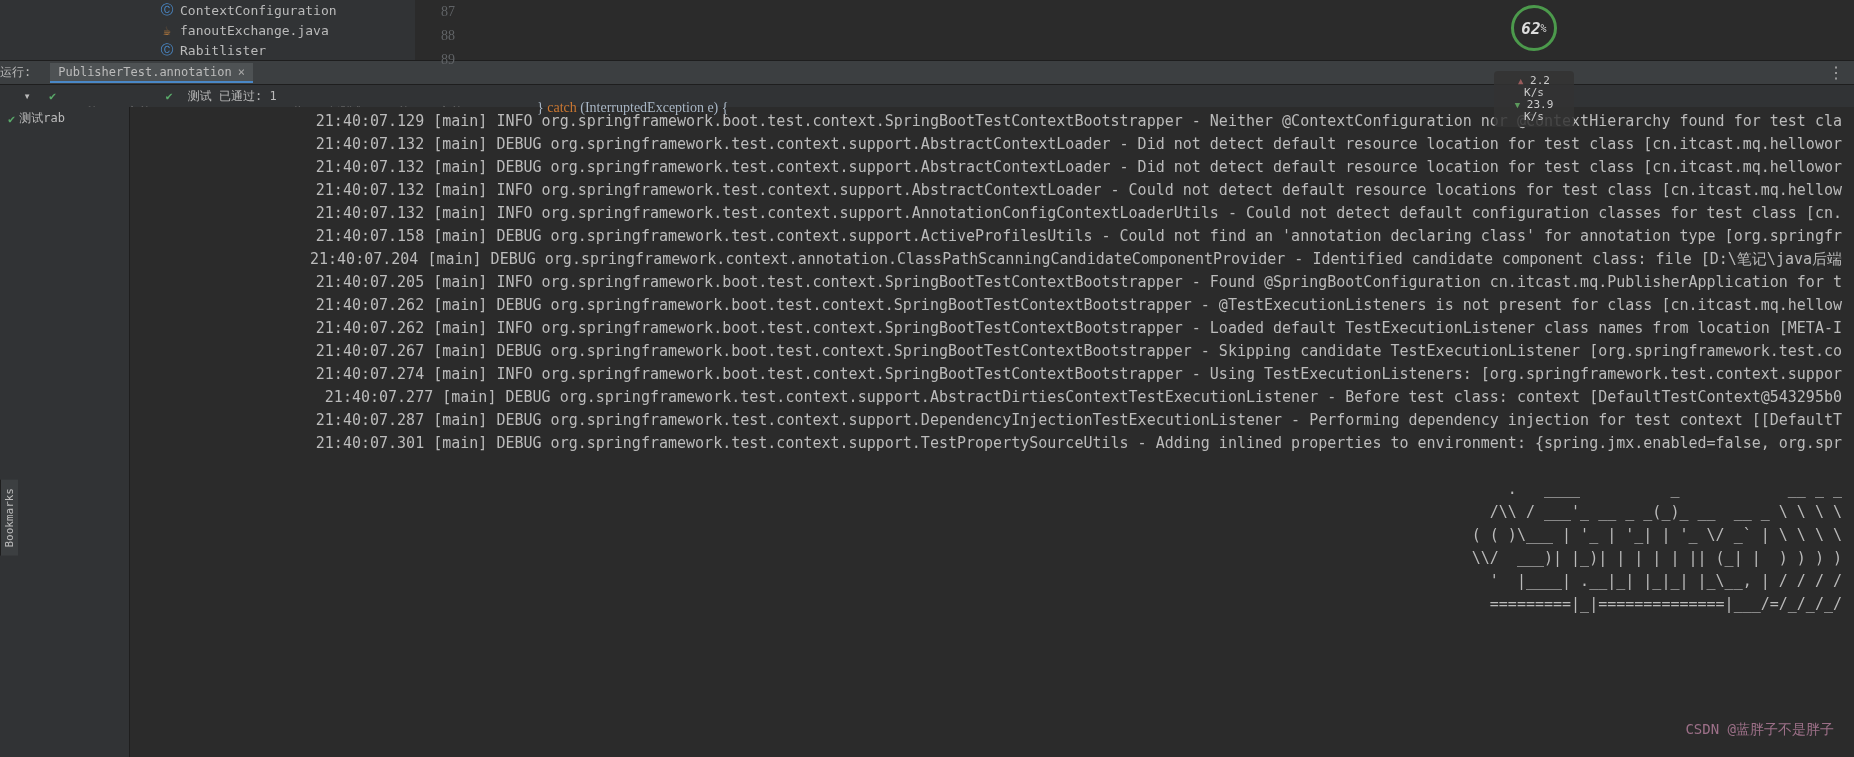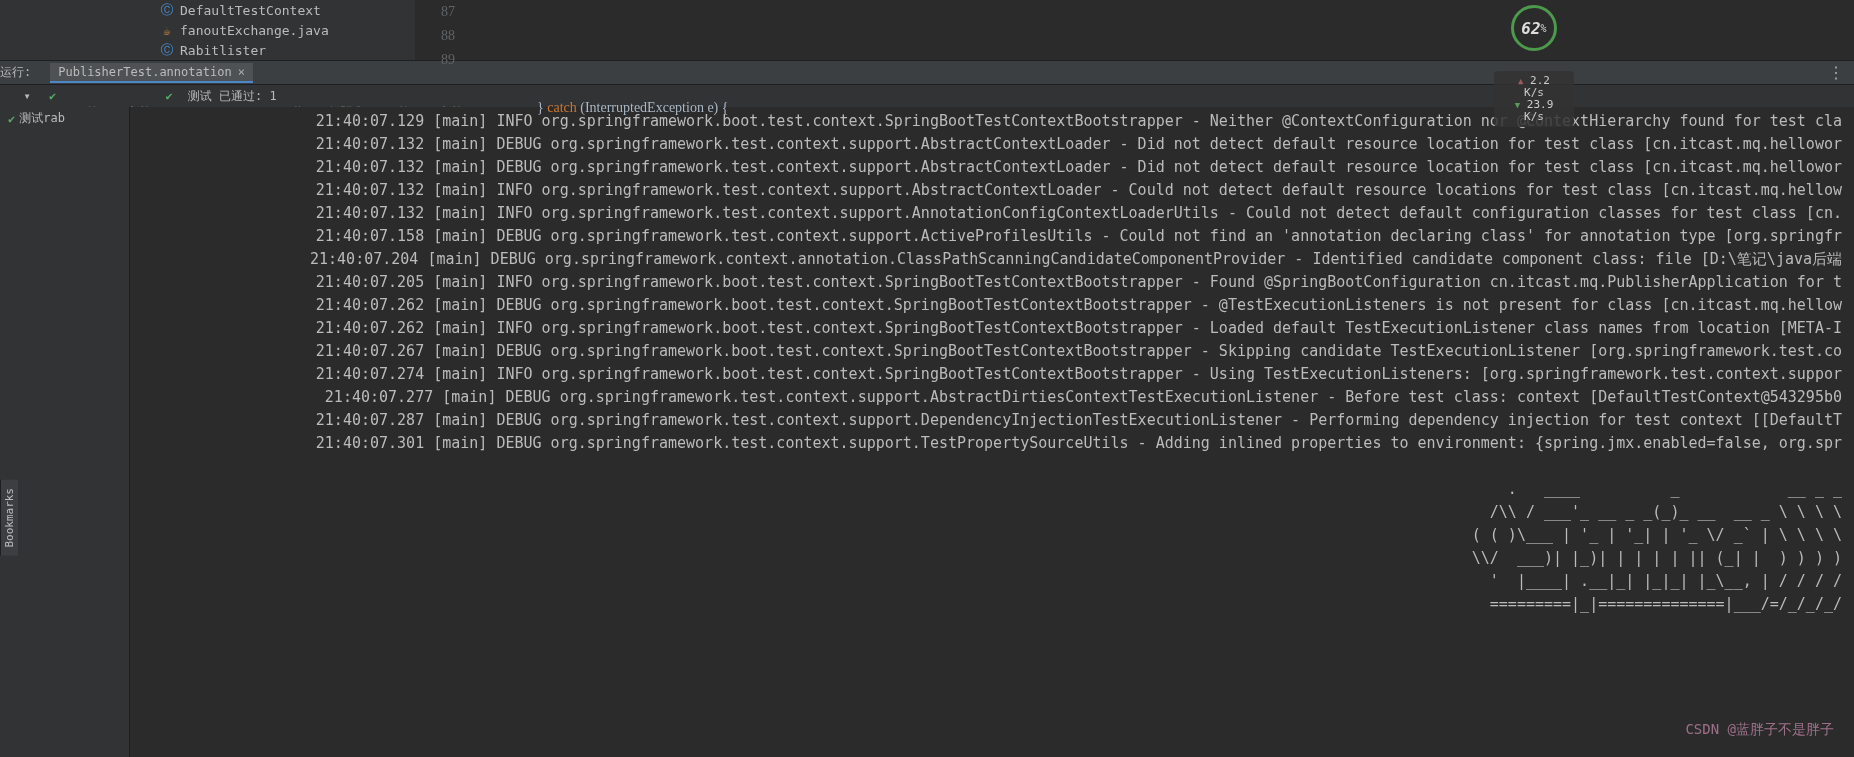--- a/index.html
+++ b/index.html
@@ -34,21 +34,21 @@
 .dn-arr { color:#5c9a5c; font-size:9px; }
 .watermark { position:absolute; right:20px; bottom:18px; color:#f9a8d4; font-size:14px; opacity:0.55; }
 </style>
 </head>
 <body>
 
 <div class="top-area">
   <div class="project-tree">
     <div class="tree-item">
       <span class="icon" style="color:#4a88c7">Ⓒ</span>
-      <span>DefaultTestContext</span>
+      <span>ContextConfiguration</span>
     </div>
     <div class="tree-item">
       <span class="icon" style="color:#c9843f">☕</span>
       <span>fanoutExchange.java</span>
     </div>
     <div class="tree-item">
       <span class="icon" style="color:#4a88c7">Ⓒ</span>
       <span>Rabitlister</span>
     </div>
   </div>

